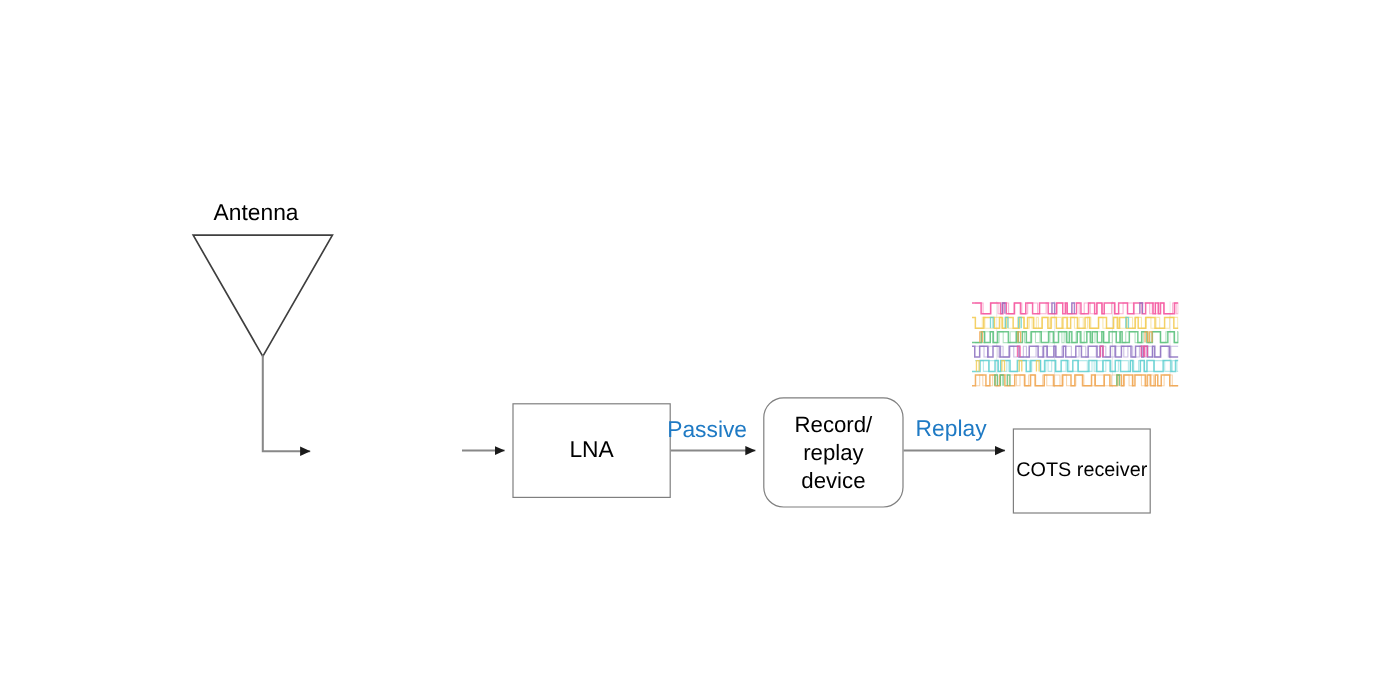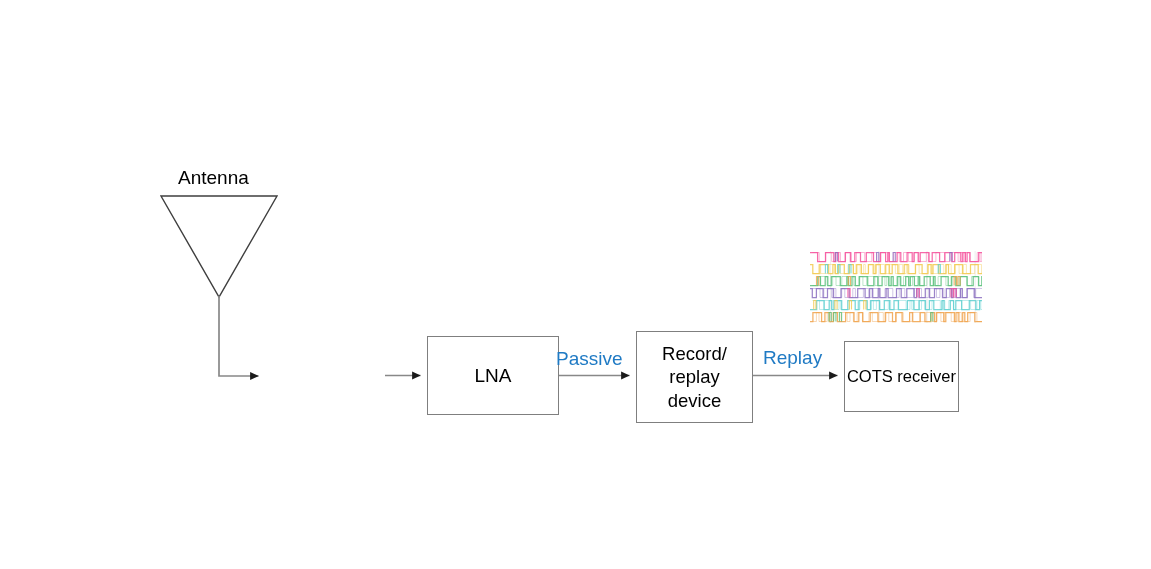--- a/index.html
+++ b/index.html
@@ -43,23 +43,24 @@
     left: 265px; top: 291px; width: 120px; height: 118px;
     font-size: 18.5px;
   }
   #box-lna {
     left: 427px; top: 311px; width: 132px; height: 79px;
     font-size: 19px;
   }
   #box-recrep {
     left: 636px; top: 306px; width: 117px; height: 92px;
     font-size: 18.5px;
+    border-radius: 17px;
   }
   #box-cots {
-    left: 844px; top: 316px; width: 115px; height: 71px;
+    left: 844px; top: 332px; width: 115px; height: 71px;
     font-size: 16.5px;
     text-align: center;
   }
   .edge-label {
     position: absolute;
     color: #1f7ac4;
     font-size: 19px;
     white-space: nowrap;
   }
   #label-record { left: 556px; top: 323px; }

